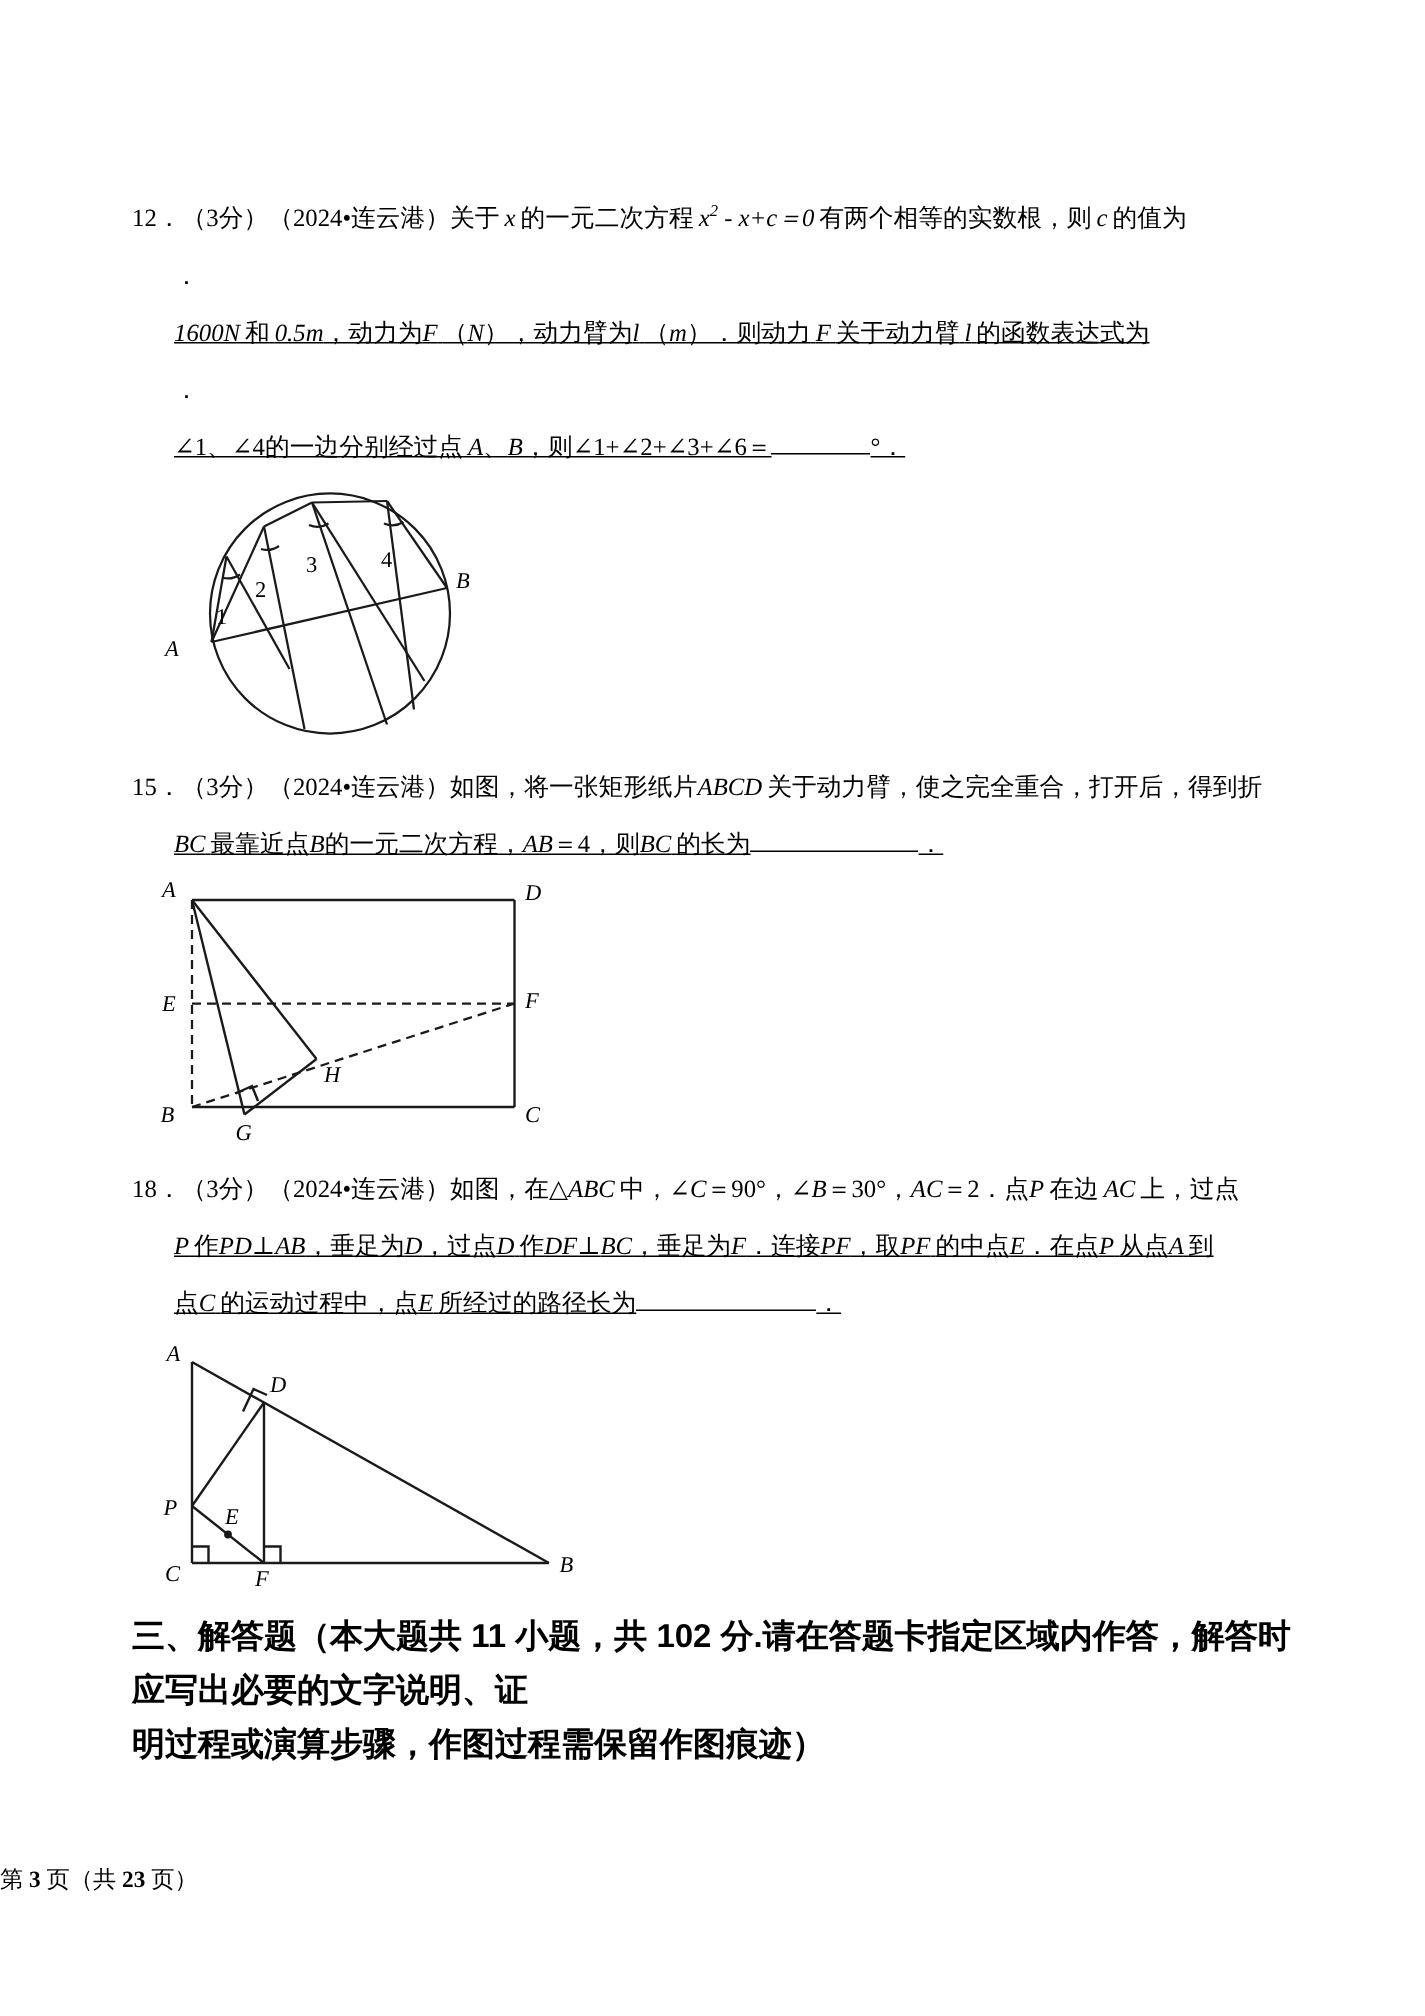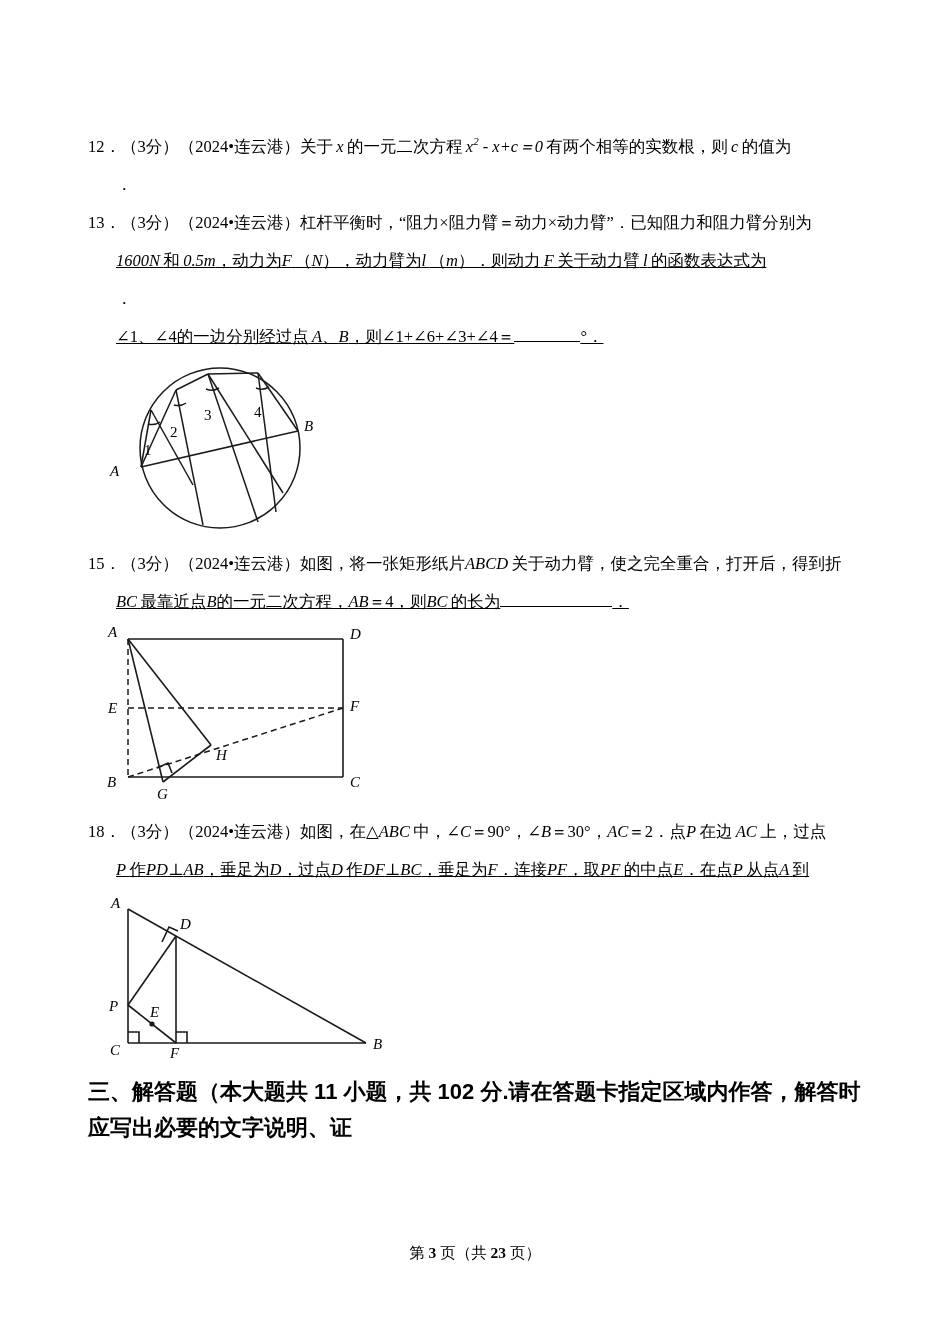--- a/index.html
+++ b/index.html
@@ -88,21 +88,21 @@
     margin-top: 14px;
   }
   .section-head .ln2 { display: block; }
 
   
   .footer {
     position: absolute;
     left: 0;
     top: 1243px;
     width: 950px;
-    text-align: center;
+    text-align: left;
     font-size: 15.5px;
     font-family: "Liberation Serif", serif;
   }
   .footer b { font-weight: bold; }
 </style>
 </head>
 <body>
 
 <div class="page">
   <div class="content">
@@ -111,34 +111,31 @@
       <div class="q-body">
         <span class="first-line">
           <span class="q-num">12．</span><span>（3分）</span><span>（2024•连云港）</span><span>关于</span> <span class="ital">x</span> <span>的一元二次方程</span> <span class="ital">x</span><span class="sup">2</span><span class="ital"> - x+c＝0</span> <span>有两个相等的实数根，则</span> <span class="ital">c</span> <span>的值为</span>
         </span>
         <span class="blank-line">．</span>
       </div>
     </div>
 
     <div class="q">
       <div class="q-body">
-        <span class="first-line">
-          <span class="q-num">13．</span><span>（3分）</span><span>（2024•连云港）</span><span>杠杆平衡时，“阻力×阻力臂＝动力×动力臂”．已知阻力和阻力臂分别为</span>
-        </span>
         <span class="indent">
           <span class="ital">1600N</span> <span>和</span> <span class="ital">0.5m</span><span>，动力为</span><span class="ital">F</span> <span>（</span><span class="ital">N</span><span>），动力臂为</span><span class="ital">l</span> <span>（</span><span class="ital">m</span><span>）．则动力</span> <span class="ital">F</span> <span>关于动力臂</span> <span class="ital">l</span> <span>的函数表达式为</span>
         </span>
         <span class="blank-line">．</span>
       </div>
     </div>
 
     <div class="q">
       <div class="q-body">
         <span class="indent">
-          <span>∠1、∠4的一边分别经过点</span> <span class="ital">A</span><span>、</span><span class="ital">B</span><span>，则∠1+∠6+∠3+∠4＝</span><span class="fill w1"></span><span>°．</span>
+          <span>∠1、∠4的一边分别经过点</span> <span class="ital">A</span><span>、</span><span class="ital">B</span><span>，则∠1+∠2+∠3+∠6＝</span><span class="fill w1"></span><span>°．</span>
         </span>
       </div>
 
       <div class="fig">
         <svg width="270" height="175" viewBox="0 0 270 175">
           <g fill="none" stroke="#1a1a1a" stroke-width="1.5">
 
             <circle cx="122" cy="86" r="80"></circle>
 
             <line x1="43" y1="105" x2="200" y2="69"></line>
@@ -222,20 +219,23 @@
     </div>
 
     <div class="q">
       <div class="q-body">
         <span class="first-line">
           <span class="q-num">18．</span><span>（3分）</span><span>（2024•连云港）</span><span>如图，在△</span><span class="ital">ABC</span> <span>中，∠</span><span class="ital">C</span><span>＝90°，∠</span><span class="ital">B</span><span>＝30°，</span><span class="ital">AC</span><span>＝2．点</span><span class="ital">P</span> <span>在边</span> <span class="ital">AC</span> <span>上，过点</span>
         </span>
         <span class="indent">
           <span class="ital">P</span> <span>作</span><span class="ital">PD</span><span>⊥</span><span class="ital">AB</span><span>，垂足为</span><span class="ital">D</span><span>，过点</span><span class="ital">D</span> <span>作</span><span class="ital">DF</span><span>⊥</span><span class="ital">BC</span><span>，垂足为</span><span class="ital">F</span><span>．连接</span><span class="ital">PF</span><span>，取</span><span class="ital">PF</span> <span>的中点</span><span class="ital">E</span><span>．在点</span><span class="ital">P</span> <span>从点</span><span class="ital">A</span> <span>到</span>
         </span>
+        <span class="indent">
+          <span>点</span><span class="ital">C</span> <span>的运动过程中，点</span><span class="ital">E</span> <span>所经过的路径长为</span><span class="fill w3"></span><span>．</span>
+        </span>
       </div>
 
       <div class="fig">
         <svg width="310" height="165" viewBox="0 0 310 165">
           <g fill="none" stroke="#1a1a1a" stroke-width="1.6">
 
             <line x1="30" y1="14" x2="30" y2="148"></line>
             <line x1="30" y1="148" x2="268" y2="148"></line>
             <line x1="30" y1="14" x2="268" y2="148"></line>
 
@@ -261,20 +261,21 @@
             <text x="12" y="160">C</text>
             <text x="72" y="163">F</text>
             <text x="275" y="154">B</text>
           </g>
         </svg>
       </div>
     </div>
 
     <div class="section-head">
       <span>三、解答题（本大题共 11 小题，共 102 分.请在答题卡指定区域内作答，解答时应写出必要的文字说明、证</span>
+      <span class="ln2">明过程或演算步骤，作图过程需保留作图痕迹）</span>
     </div>
 
   </div>
 
   <div class="footer">
     <span>第</span>&nbsp;<b>3</b>&nbsp;<span>页（共</span>&nbsp;<b>23</b>&nbsp;<span>页）</span>
   </div>
 </div>
 
 </body></html>

